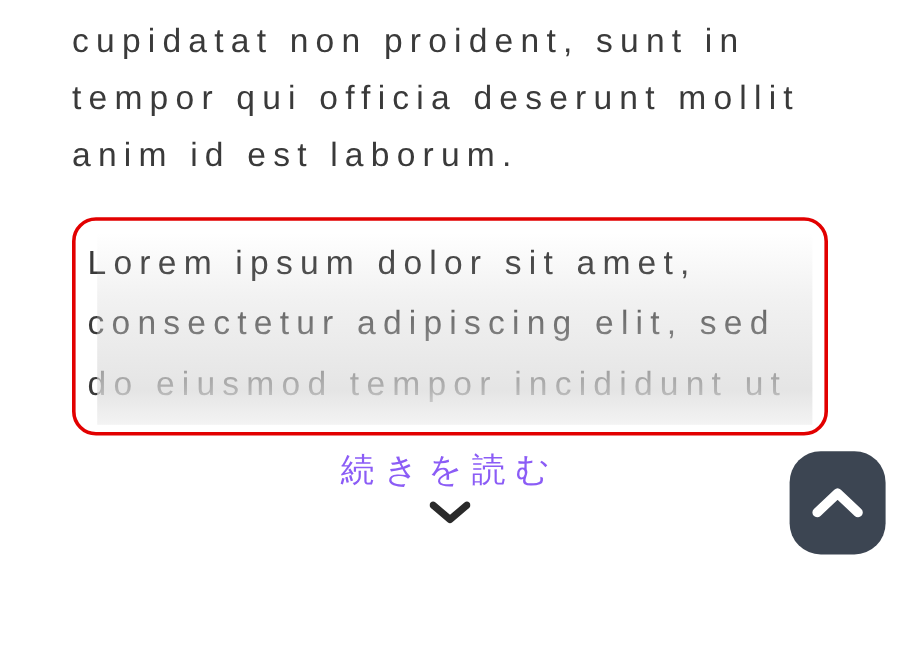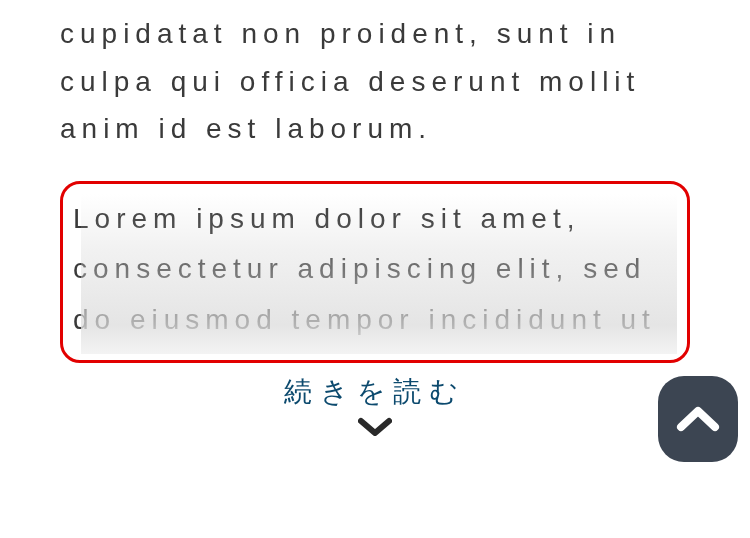--- a/index.html
+++ b/index.html
@@ -53,21 +53,21 @@
       pointer-events: none;
     }
     .read-more {
       text-align: center;
       margin-top: 10px;
       cursor: pointer;
     }
     .read-more-label {
       font-size: 28px;
       letter-spacing: 8px;
-      color: #0c4a6e;
+      color: #8b5cf6;
     }
     .chevron-down {
       display: block;
       margin: 6px auto 0;
     }
     .scroll-top-btn {
       position: absolute;
       right: 12px;
       bottom: 76px;
       width: 80px;
@@ -76,21 +76,21 @@
       border-radius: 26px;
       display: flex;
       align-items: center;
       justify-content: center;
       cursor: pointer;
     }
   </style>
 </head>
 <body>
 
-<div class="paragraph-top">cupidatat non proident, sunt in culpa qui officia deserunt mollit anim id est laborum.</div>
+<div class="paragraph-top">cupidatat non proident, sunt in tempor qui officia deserunt mollit anim id est laborum.</div>
 
 <div class="highlight-box">
   <div class="fade-inner">
     <div class="fade-text">Lorem ipsum dolor sit amet, consectetur adipiscing elit, sed do eiusmod tempor incididunt ut</div>
   </div>
   <div class="fade-overlay"></div>
 </div>
 
 <div class="read-more">
   <span class="read-more-label">続きを読む</span>

